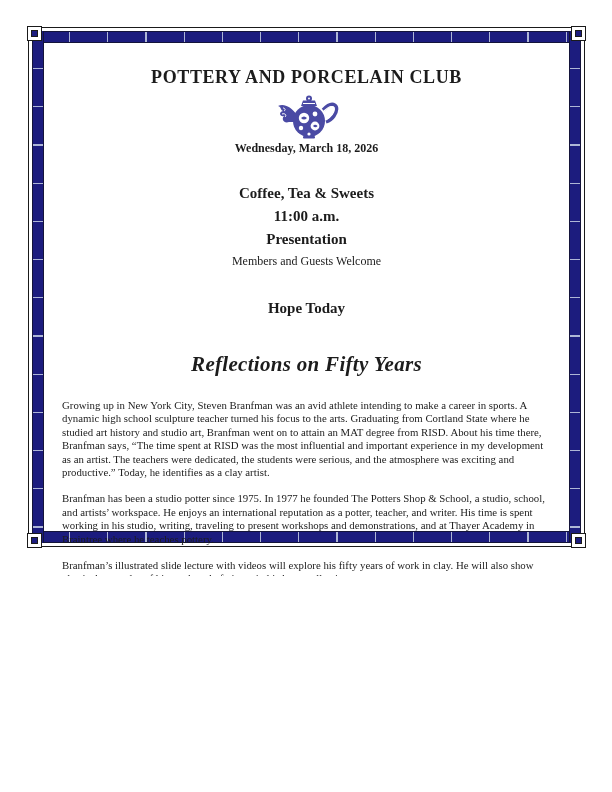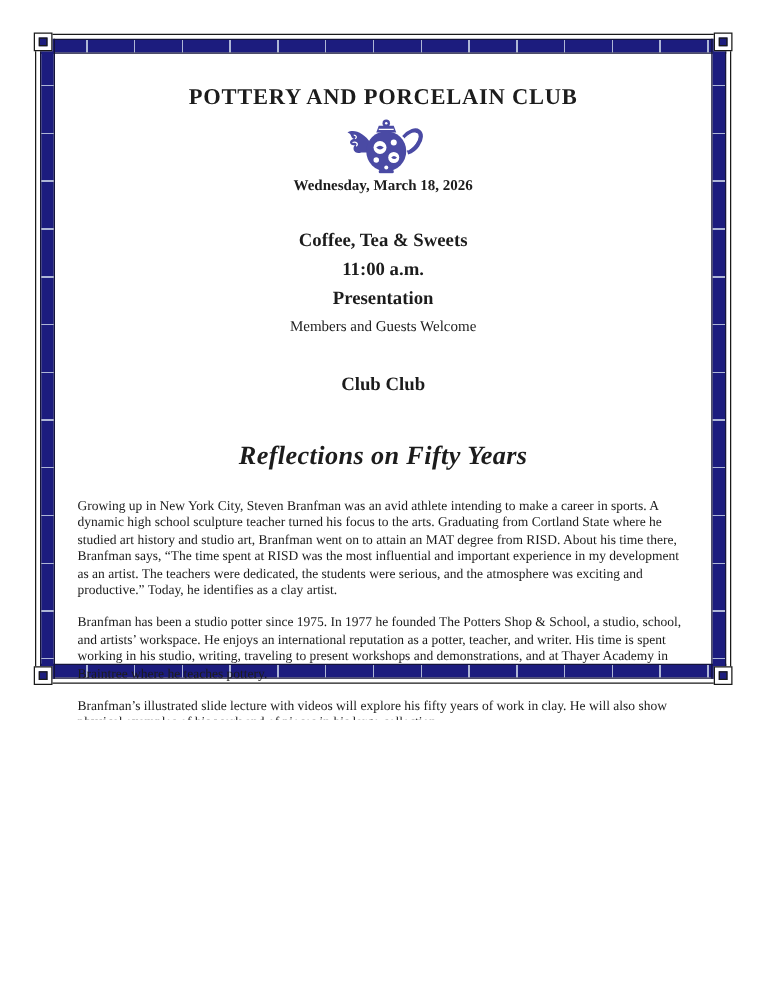--- a/index.html
+++ b/index.html
@@ -180,21 +180,21 @@
 
     <div class="schedule">
       <div>Coffee, Tea &amp; Sweets</div>
       <div>11:00 a.m.</div>
       <div>Presentation</div>
     </div>
 
     <div class="welcome">Members and Guests Welcome</div>
 
     <div class="venue">
-      <div>Club Club</div>
+      <div>Hope Today</div>
     </div>
 
     <div class="talk-title">Reflections on Fifty Years</div>
 
 
     <div class="body-copy">
       <p>Growing up in New York City, Steven Branfman was an avid athlete intending to make a career in sports. A dynamic high school sculpture teacher turned his focus to the arts. Graduating from Cortland State where he studied art history and studio art, Branfman went on to attain an MAT degree from RISD. About his time there, Branfman says, “The time spent at RISD was the most influential and important experience in my development as an artist. The teachers were dedicated, the students were serious, and the atmosphere was exciting and productive.” Today, he identifies as a clay artist.</p>
       <p>Branfman has been a studio potter since 1975. In 1977 he founded The Potters Shop &amp; School, a studio, school, and artists’ workspace. He enjoys an international reputation as a potter, teacher, and writer. His time is spent working in his studio, writing, traveling to present workshops and demonstrations, and at Thayer Academy in Braintree where he teaches pottery.</p>
       <p>Branfman’s illustrated slide lecture with videos will explore his fifty years of work in clay. He will also show physical examples of his work and of pieces in his large collection.</p>
     </div>

